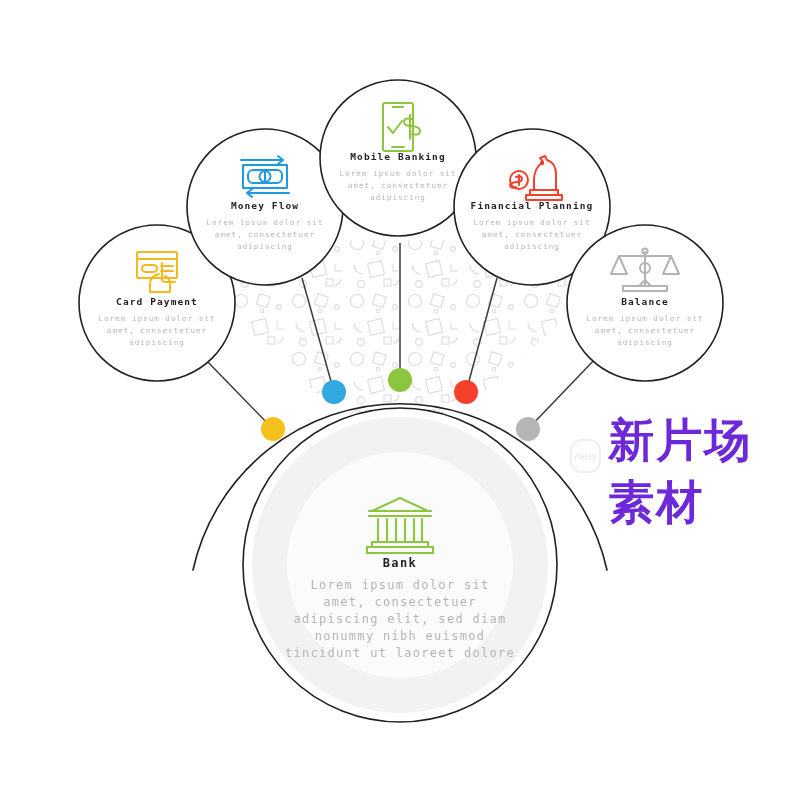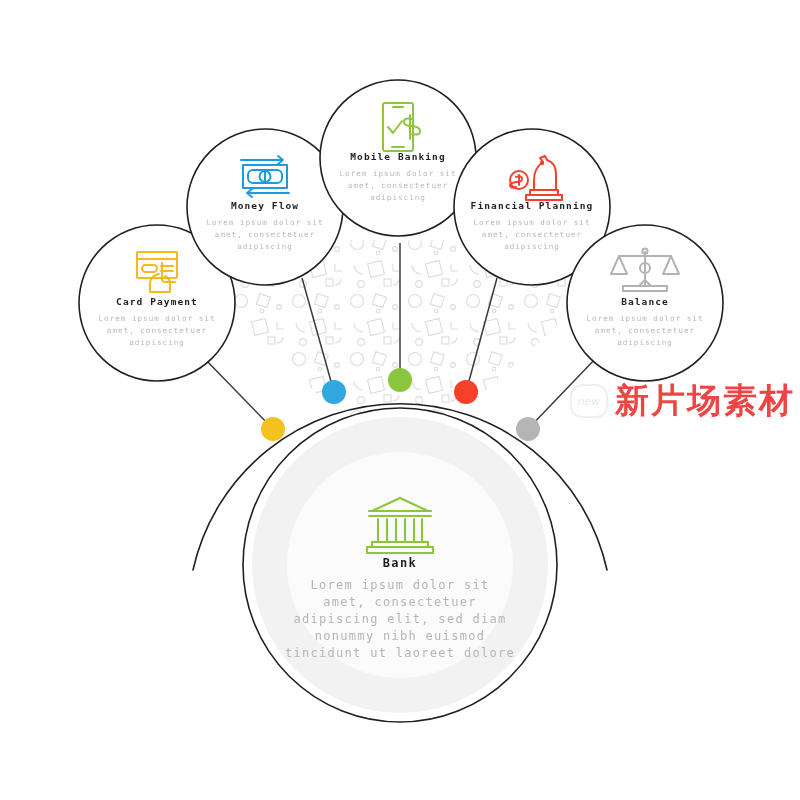--- a/index.html
+++ b/index.html
@@ -31,21 +31,21 @@
     color:#efefef;user-select:none;
   }
   .wm-badge{
     width:34px;height:30px;border:2px solid #efefef;border-radius:12px;
     display:flex;align-items:center;justify-content:center;
     font-family:"DejaVu Sans","Liberation Sans",sans-serif;
     font-size:11px;font-style:italic;color:#e8e8e8;
   }
   .wm-text{
     font-family:"DejaVu Sans","Liberation Sans",sans-serif;
-    font-size:34px;font-weight:700;color:#ef4444;letter-spacing:2px;
+    font-size:46px;font-weight:700;color:#6d28d9;letter-spacing:2px;margin-top:32px;
   }
 </style>
 </head>
 <body>
 
 <div id="stage">
 
   <svg class="layer" viewBox="0 0 800 800">
     <defs>
       <clipPath id="fanClip">

